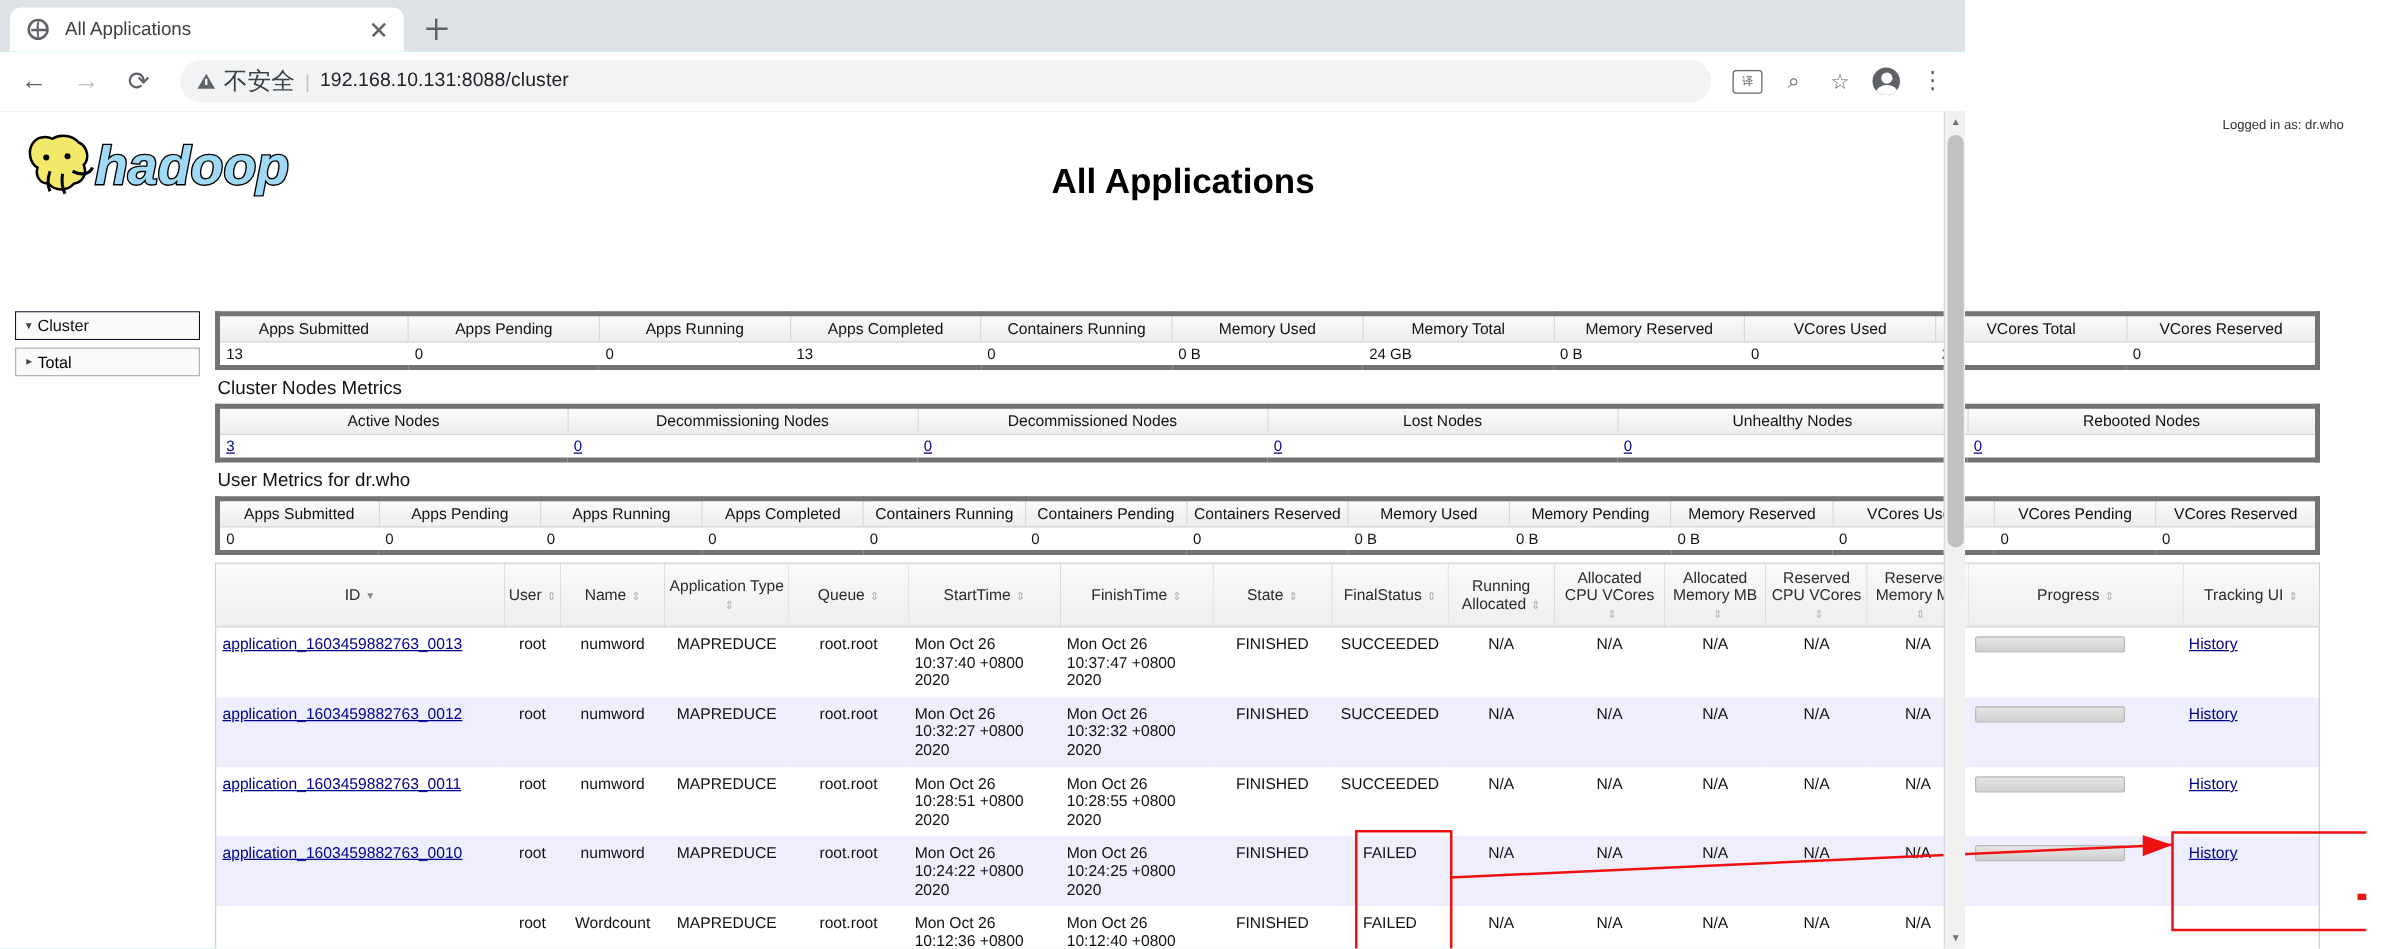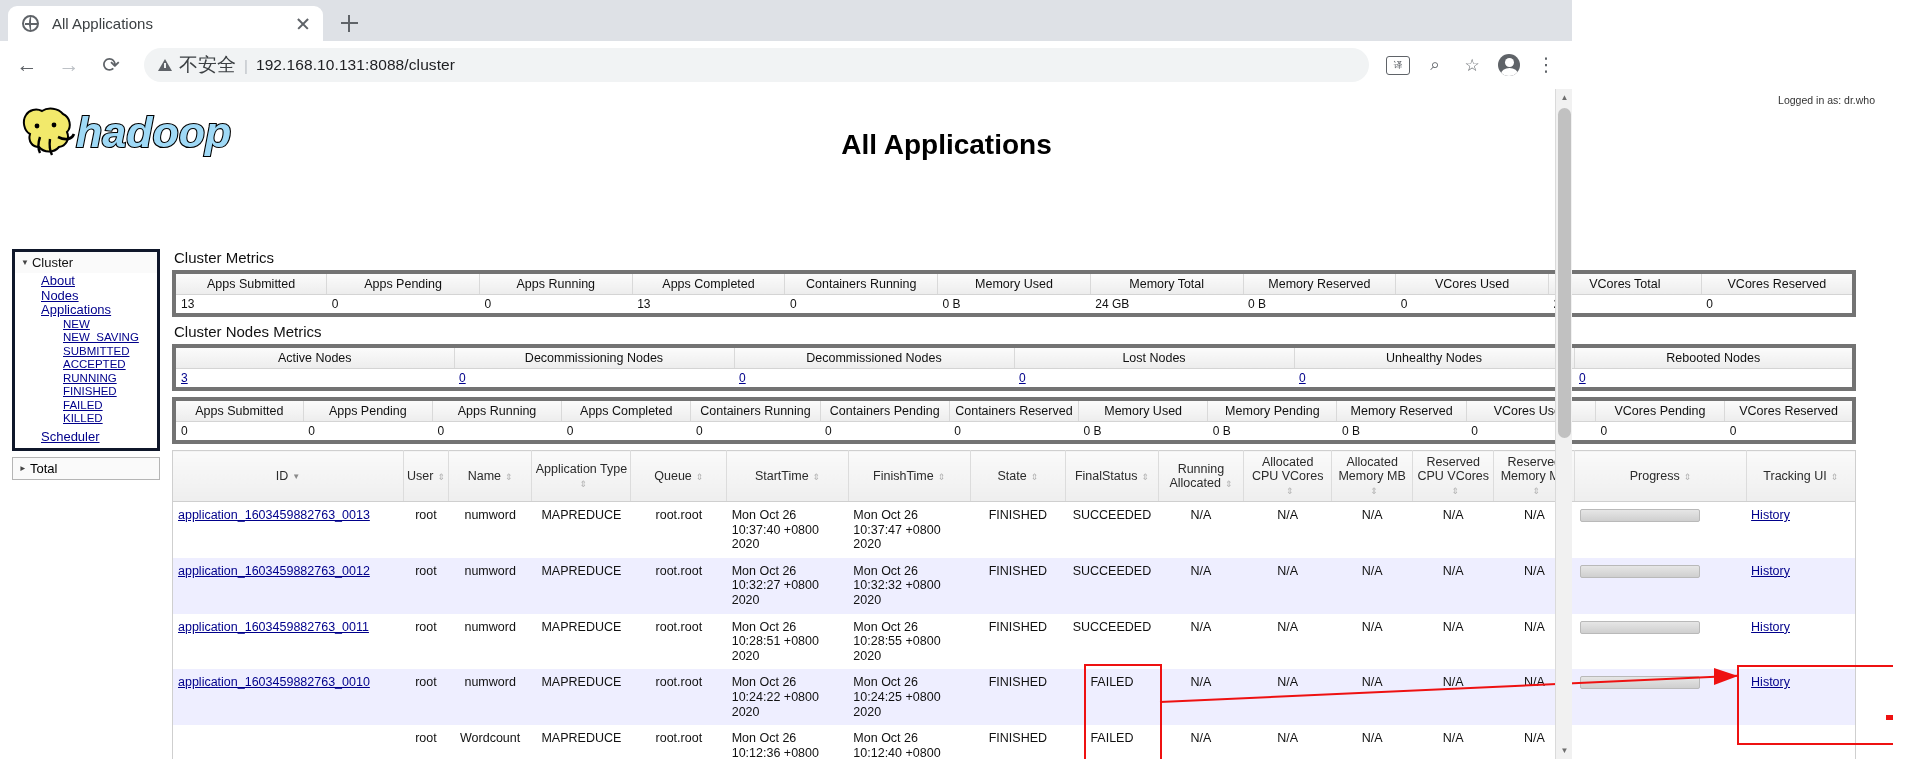--- a/index.html
+++ b/index.html
@@ -132,21 +132,21 @@
   .page-title {
     position:absolute; left:0; top:40px; width:1893px; text-align:center;
     font-size:28px; font-weight:bold; color:#000;
   }
 
   
   .sidebar {
     position:absolute; left:12px; top:160px; width:148px;
   }
   .side-box {
-    border:3px solid #0f172a; background:#fafafa; margin-bottom:6px;
+    border:1px solid #0f172a; background:#fafafa; margin-bottom:6px;
   }
   .side-head {
     padding:3px 6px; font-size:13px; color:#111; background:#fafafa;
   }
   .caret { font-size:8px; color:#444; margin-right:3px; vertical-align:2px; }
   .side-list { padding:1px 0 4px 26px; background:#fff; }
   .side-link {
     display:block; font-size:13px; color:#00008b; text-decoration:underline;
     line-height:14.5px; white-space:nowrap; cursor:pointer;
   }
@@ -305,45 +305,28 @@
       </svg>
 
       <div class="logged-in">Logged in as: dr.who</div>
       <div class="page-title">All Applications</div>
 
       <div class="sidebar">
         <div class="side-box">
           <div class="side-head">
             <span class="caret">▼</span><span>Cluster</span>
           </div>
-          <div class="side-list">
-            <a class="side-link">About</a>
-            <a class="side-link">Nodes</a>
-            <a class="side-link">Applications</a>
-            <div class="side-sub">
-              <a class="side-link">NEW</a>
-              <a class="side-link">NEW_SAVING</a>
-              <a class="side-link">SUBMITTED</a>
-              <a class="side-link">ACCEPTED</a>
-              <a class="side-link">RUNNING</a>
-              <a class="side-link">FINISHED</a>
-              <a class="side-link">FAILED</a>
-              <a class="side-link">KILLED</a>
-            </div>
-            <a class="side-link" style="margin-top:4px;">Scheduler</a>
-          </div>
         </div>
         <div class="side-plain">
           <span class="caret" style="transform:rotate(-90deg);display:inline-block;">▼</span><span>Total</span>
         </div>
       </div>
 
       <div class="content">
 
-        <div class="sec-title">Cluster Metrics</div>
         <table class="metrics-table">
           <thead>
               <tr>
             <th>Apps Submitted</th>
             <th>Apps Pending</th>
             <th>Apps Running</th>
             <th>Apps Completed</th>
             <th>Containers Running</th>
             <th>Memory Used</th>
             <th>Memory Total</th>
@@ -387,20 +370,21 @@
             <td><a>3</a></td>
             <td><a>0</a></td>
             <td><a>0</a></td>
             <td><a>0</a></td>
             <td><a>0</a></td>
             <td><a>0</a></td>
           </tr>
             </tbody>
         </table>
 
+        <div class="sec-title">User Metrics for dr.who</div>
         <table class="metrics-table">
           <thead>
               <tr>
             <th>Apps Submitted</th>
             <th>Apps Pending</th>
             <th>Apps Running</th>
             <th>Apps Completed</th>
             <th>Containers Running</th>
             <th>Containers Pending</th>
             <th>Containers Reserved</th>

